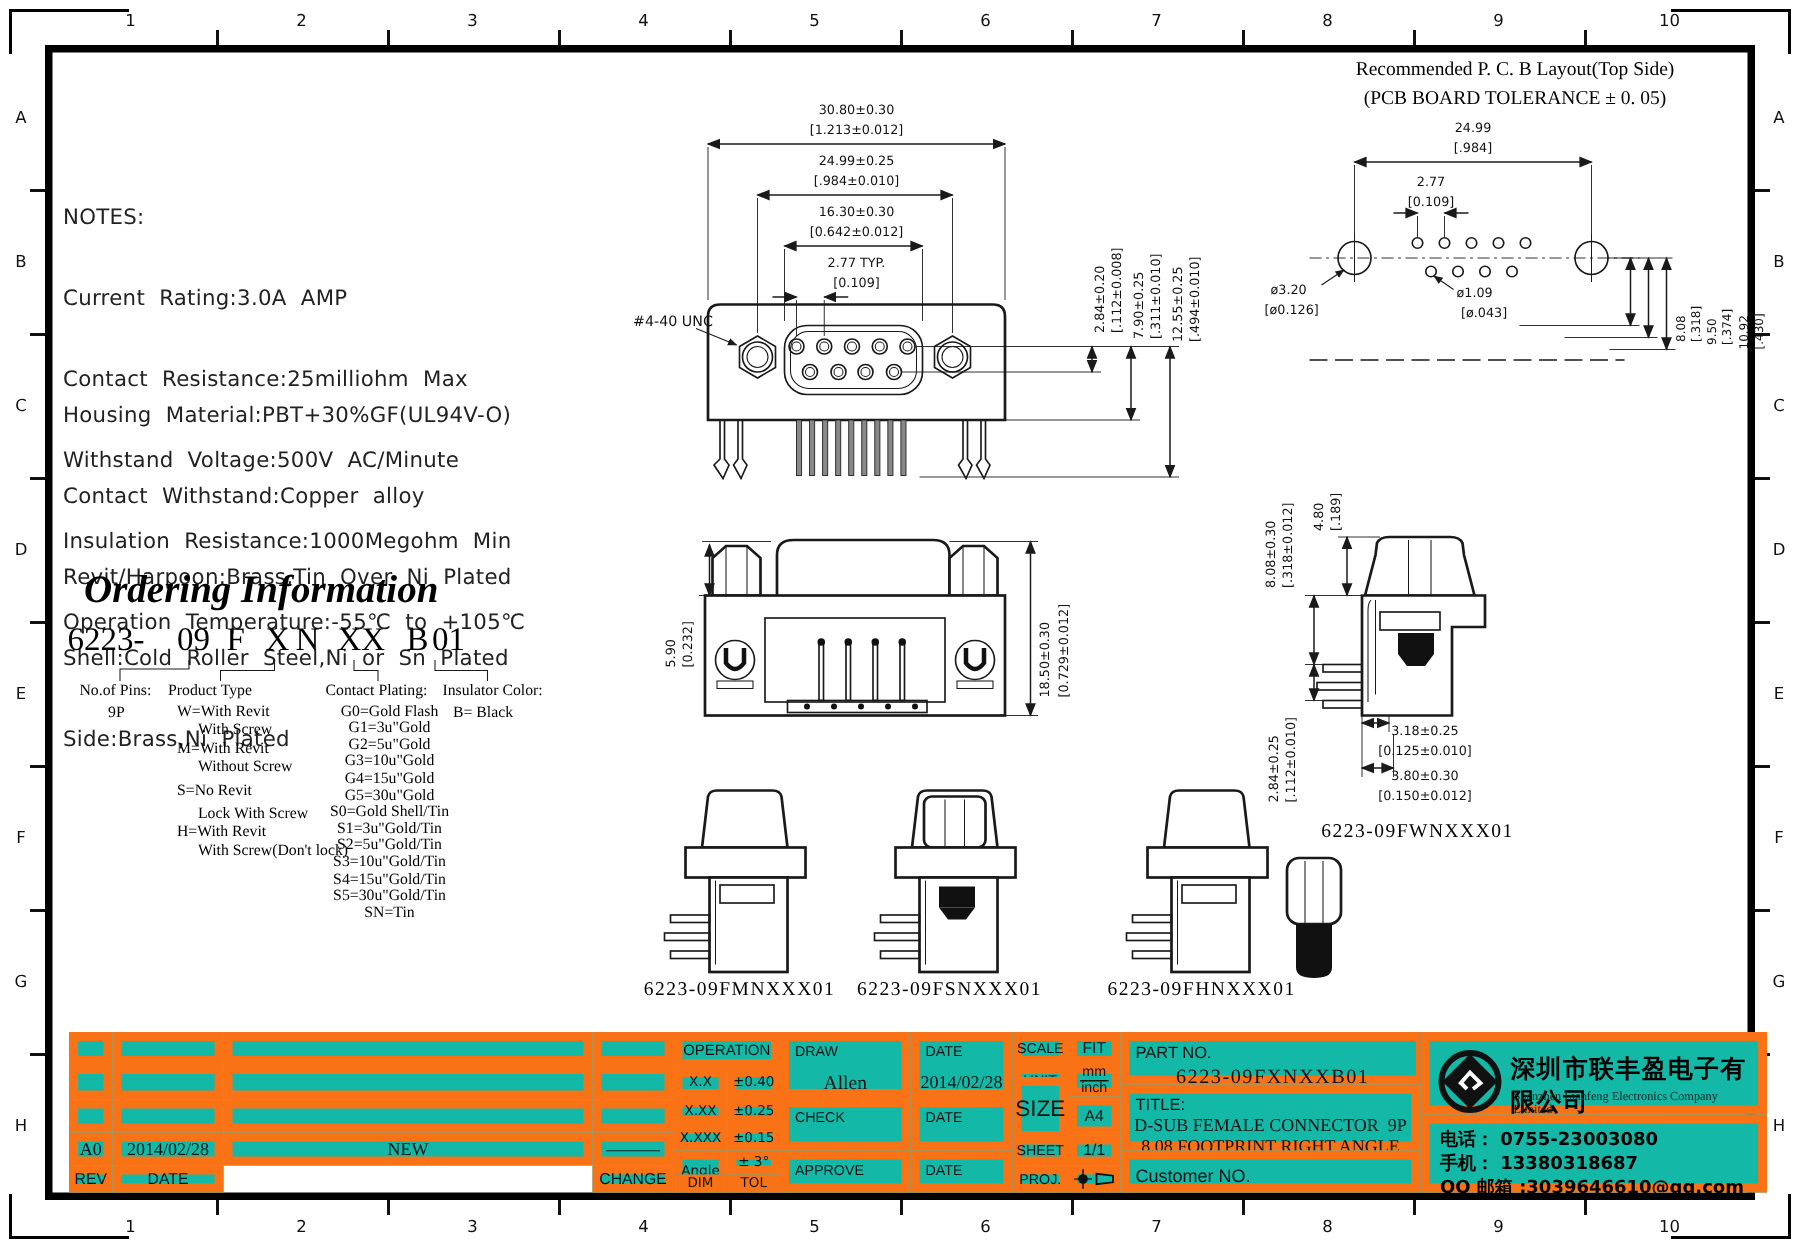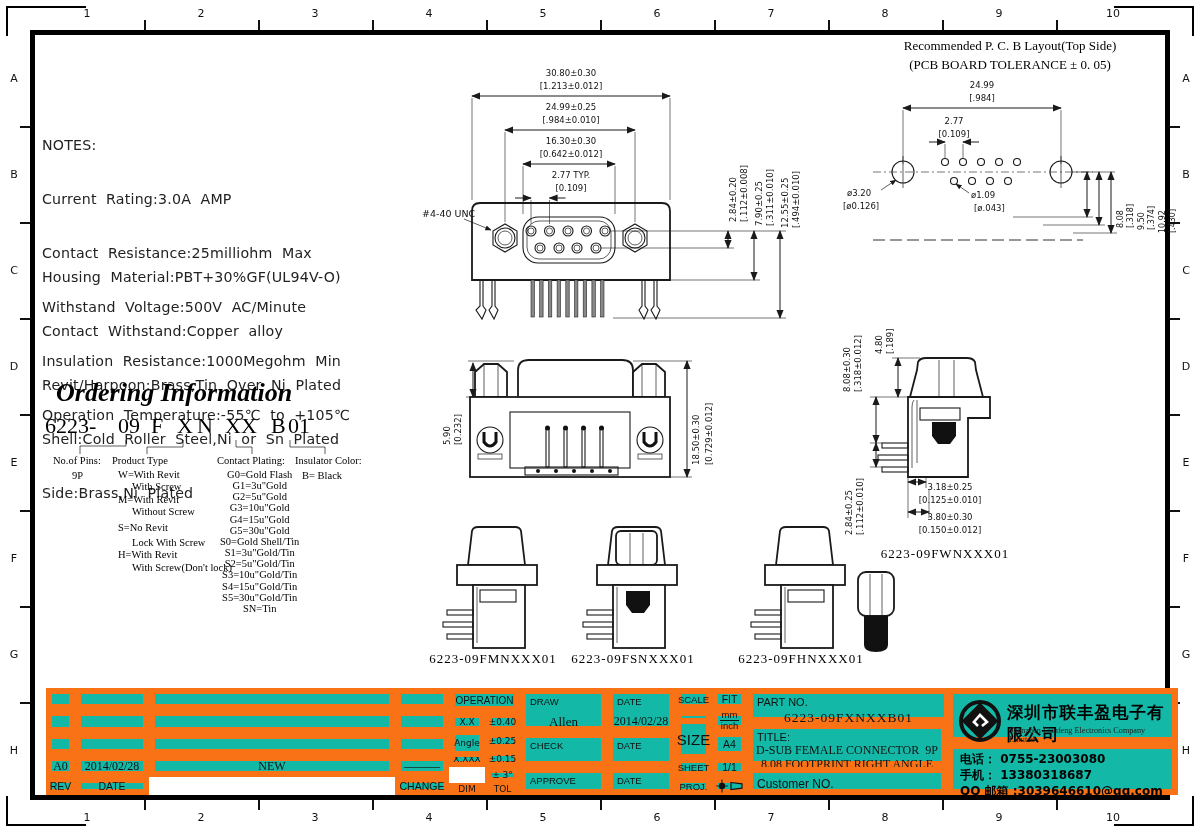--- a/index.html
+++ b/index.html
@@ -507,21 +507,21 @@
   <div class="tb cc" style="left:63px;top:777px;width:74px;height:18px;font-size:10.5px">DATE</div>
   <div class="tb cc" style="left:383px;top:777px;width:54px;height:18px;font-size:10.5px">CHANGE</div>
 
   <div class="tb cc" style="left:437px;top:688px;width:71px;height:24px;font-size:10px">OPERATION</div>
   <div class="tb cc opv" style="left:437px;top:712px;width:36px;height:20px">X.X</div>
   <div class="tb cc opv" style="left:473px;top:712px;width:35px;height:20px">±0.40</div>
   <div class="tb cc opv" style="left:437px;top:732px;width:36px;height:18px">X.XX</div>
   <div class="tb cc opv" style="left:473px;top:732px;width:35px;height:18px">±0.25</div>
   <div class="tb cc opv" style="left:437px;top:750px;width:36px;height:17px">X.XXX</div>
   <div class="tb cc opv" style="left:473px;top:750px;width:35px;height:17px">±0.15</div>
-  <div class="tb cc opv" style="left:437px;top:729px;width:36px;height:28px">Angle</div>
+  <div class="tb cc opv" style="left:437px;top:767px;width:36px;height:28px">Angle</div>
   <div class="tb cc opv" style="left:473px;top:767px;width:35px;height:16px">± 3°</div>
   <div class="tb cc opv" style="left:437px;top:783px;width:36px;height:12px">DIM</div>
   <div class="tb cc opv" style="left:473px;top:783px;width:35px;height:12px">TOL</div>
 
   <div class="tb" style="left:508px;top:688px;width:87px;height:44px">
     <span class="cl">DRAW</span>
     <span class="cv" style="top:20px;font-size:13px">Allen</span>
   </div>
   <div class="tb" style="left:595px;top:688px;width:68px;height:44px">
     <span class="cl">DATE</span>

